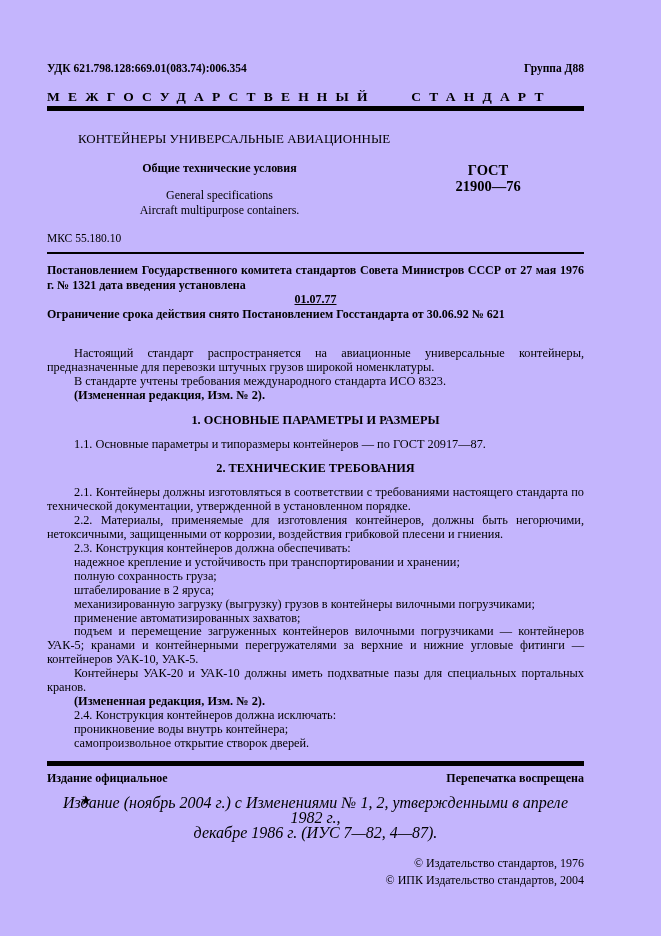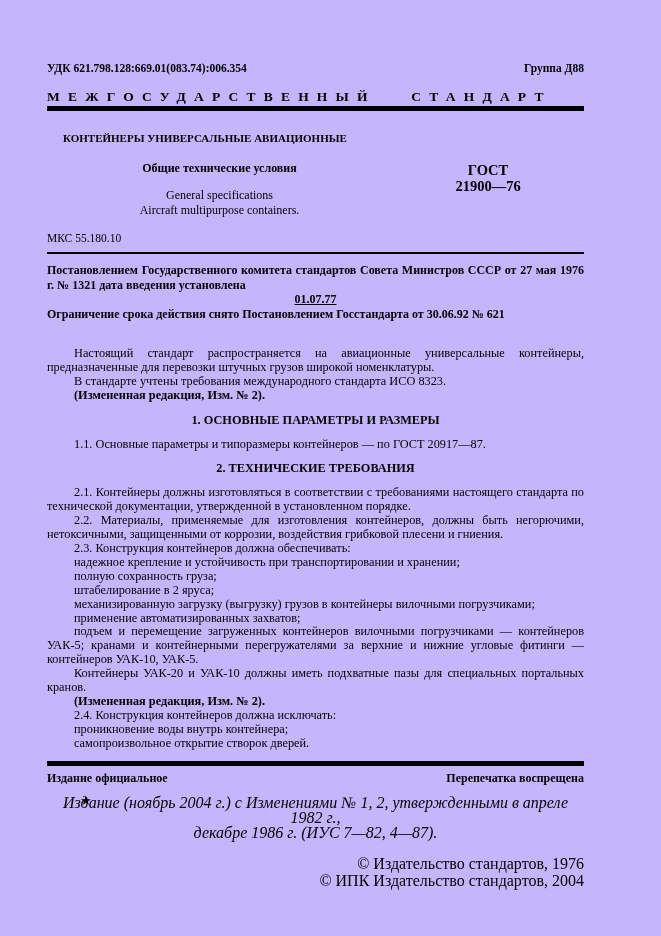--- a/index.html
+++ b/index.html
@@ -31,23 +31,23 @@
     font-weight: bold;
     font-size: 13.5px;
     letter-spacing: 8.2px;
     word-spacing: 24px;
     white-space: nowrap;
     line-height: 15px;
   }
   .thick-bar { height: 5px; background: #000; margin-top: 2px; }
   .doc-title {
     margin-top: 20px;
-    margin-left: 16px;
-    font-weight: bold;
-    font-size: 11px;
+    margin-left: 31px;
+    font-weight: normal;
+    font-size: 13px;
     line-height: 15px;
   }
   .title-cols { display: flex; margin-top: 15px; }
   .title-left { width: 345px; text-align: center; }
   .subtitle-ru { font-weight: bold; font-size: 12px; line-height: 14px; }
   .subtitle-en { margin-top: 13px; font-size: 12px; line-height: 15px; }
   .title-right {
     flex: 1;
     text-align: center;
     font-weight: bold;
@@ -89,21 +89,21 @@
     font-style: normal;
   }
   .edition-note {
     text-align: center;
     font-style: italic;
     font-size: 16px;
     line-height: 15px;
   }
   .copyright {
     text-align: right;
-    font-size: 16px;
+    font-size: 12px;
     line-height: 17px;
     margin-top: 15px;
   }
 </style>
 </head>
 <body>
 
 <div class="page">
   <div class="content">
 

